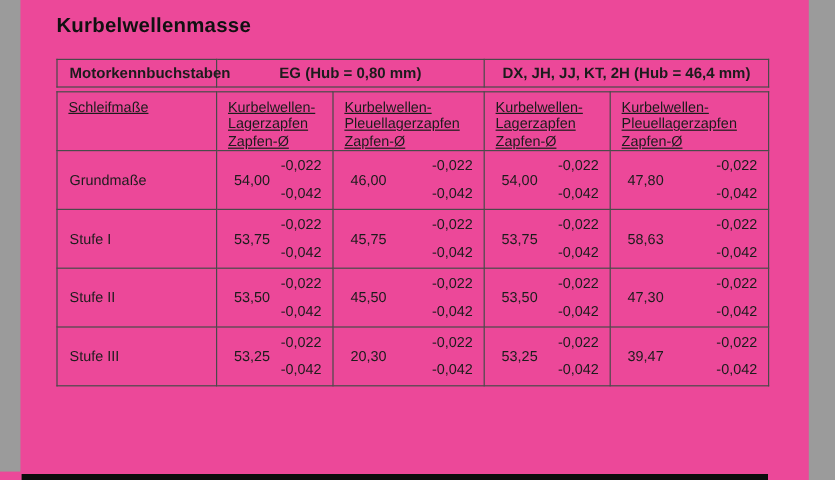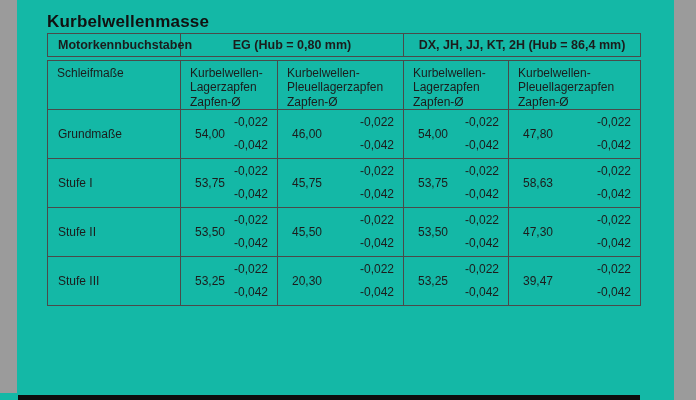--- a/index.html
+++ b/index.html
@@ -1,32 +1,32 @@
 <!DOCTYPE html>
 <html><head>
 <meta charset="utf-8">
 <style>
   html,body{margin:0;padding:0;background:#fff;}
-  .screen{position:relative;width:696px;height:400px;background:#14b8a6;overflow:hidden;
+  .screen{position:relative;width:696px;height:400px;background:#ec4899;overflow:hidden;
           font-family:"Liberation Sans","DejaVu Sans",sans-serif;color:#1c1c1c;}
   .band{position:absolute;background:#9b9b9b;}
   .band-left{left:0;top:0;width:17px;height:393px;}
   .band-right{right:0;top:0;width:22px;height:400px;}
   .bottom-bar{position:absolute;left:18px;top:395px;width:622px;height:5px;background:#0d0d0d;}
   .content{position:absolute;left:47px;top:0;}
   h1.title{margin:12px 0 0;font-size:17px;font-weight:bold;color:#111;letter-spacing:0.2px;}
   .subtitle{margin-top:13px;font-size:12px;color:#222;}
-  .tablewrap{margin-top:1px;}
+  .tablewrap{margin-top:17px;}
   table{border-collapse:collapse;table-layout:fixed;width:593px;font-size:12px;color:#1c1c1c;}
   td,th{border:1px solid #4a4a4a;padding:0;font-weight:normal;text-align:left;box-sizing:border-box;}
   .t1{margin-bottom:3px;}
   .t1 th{height:23px;font-weight:bold;font-size:12.5px;vertical-align:middle;}
   .t1 .lbl{padding-left:10px;}
   .t1 .grp{text-align:center;}
-  .t2 .sub td{height:47px;vertical-align:top;padding:5px 4px 0 9px;line-height:1.2;}
+  .t2 .sub td{height:47px;vertical-align:top;padding:5px 4px 0 9px;line-height:1.2;text-decoration:underline;}
   .t2 .datarow td{height:48px;vertical-align:middle;}
   .rowlabel{padding-left:10px;}
   .dimcell{display:flex;height:48px;justify-content:space-between;align-items:center;
            padding:0 9px 0 14px;box-sizing:border-box;}
   .tols{display:flex;flex-direction:column;justify-content:space-between;align-self:stretch;
         padding:5px 0 6px;text-align:right;align-items:center;}
   .subline{display:block;}
 </style>
 </head>
 <body>
@@ -43,21 +43,21 @@
       <table class="t1">
         <colgroup>
             <col style="width:133px">
             <col style="width:223px">
             <col style="width:237px">
           </colgroup>
         <tbody>
             <tr>
           <th class="lbl">Motorkennbuchstaben</th>
           <th class="grp">EG (Hub = 0,80 mm)</th>
-          <th class="grp">DX, JH, JJ, KT, 2H (Hub = 86,4 mm)</th>
+          <th class="grp">DX, JH, JJ, KT, 2H (Hub = 46,4 mm)</th>
         </tr>
       </tbody>
         </table>
 
       <table class="t2">
         <colgroup>
             <col style="width:133px">
             <col style="width:97px">
             <col style="width:126px">
             <col style="width:105px">

